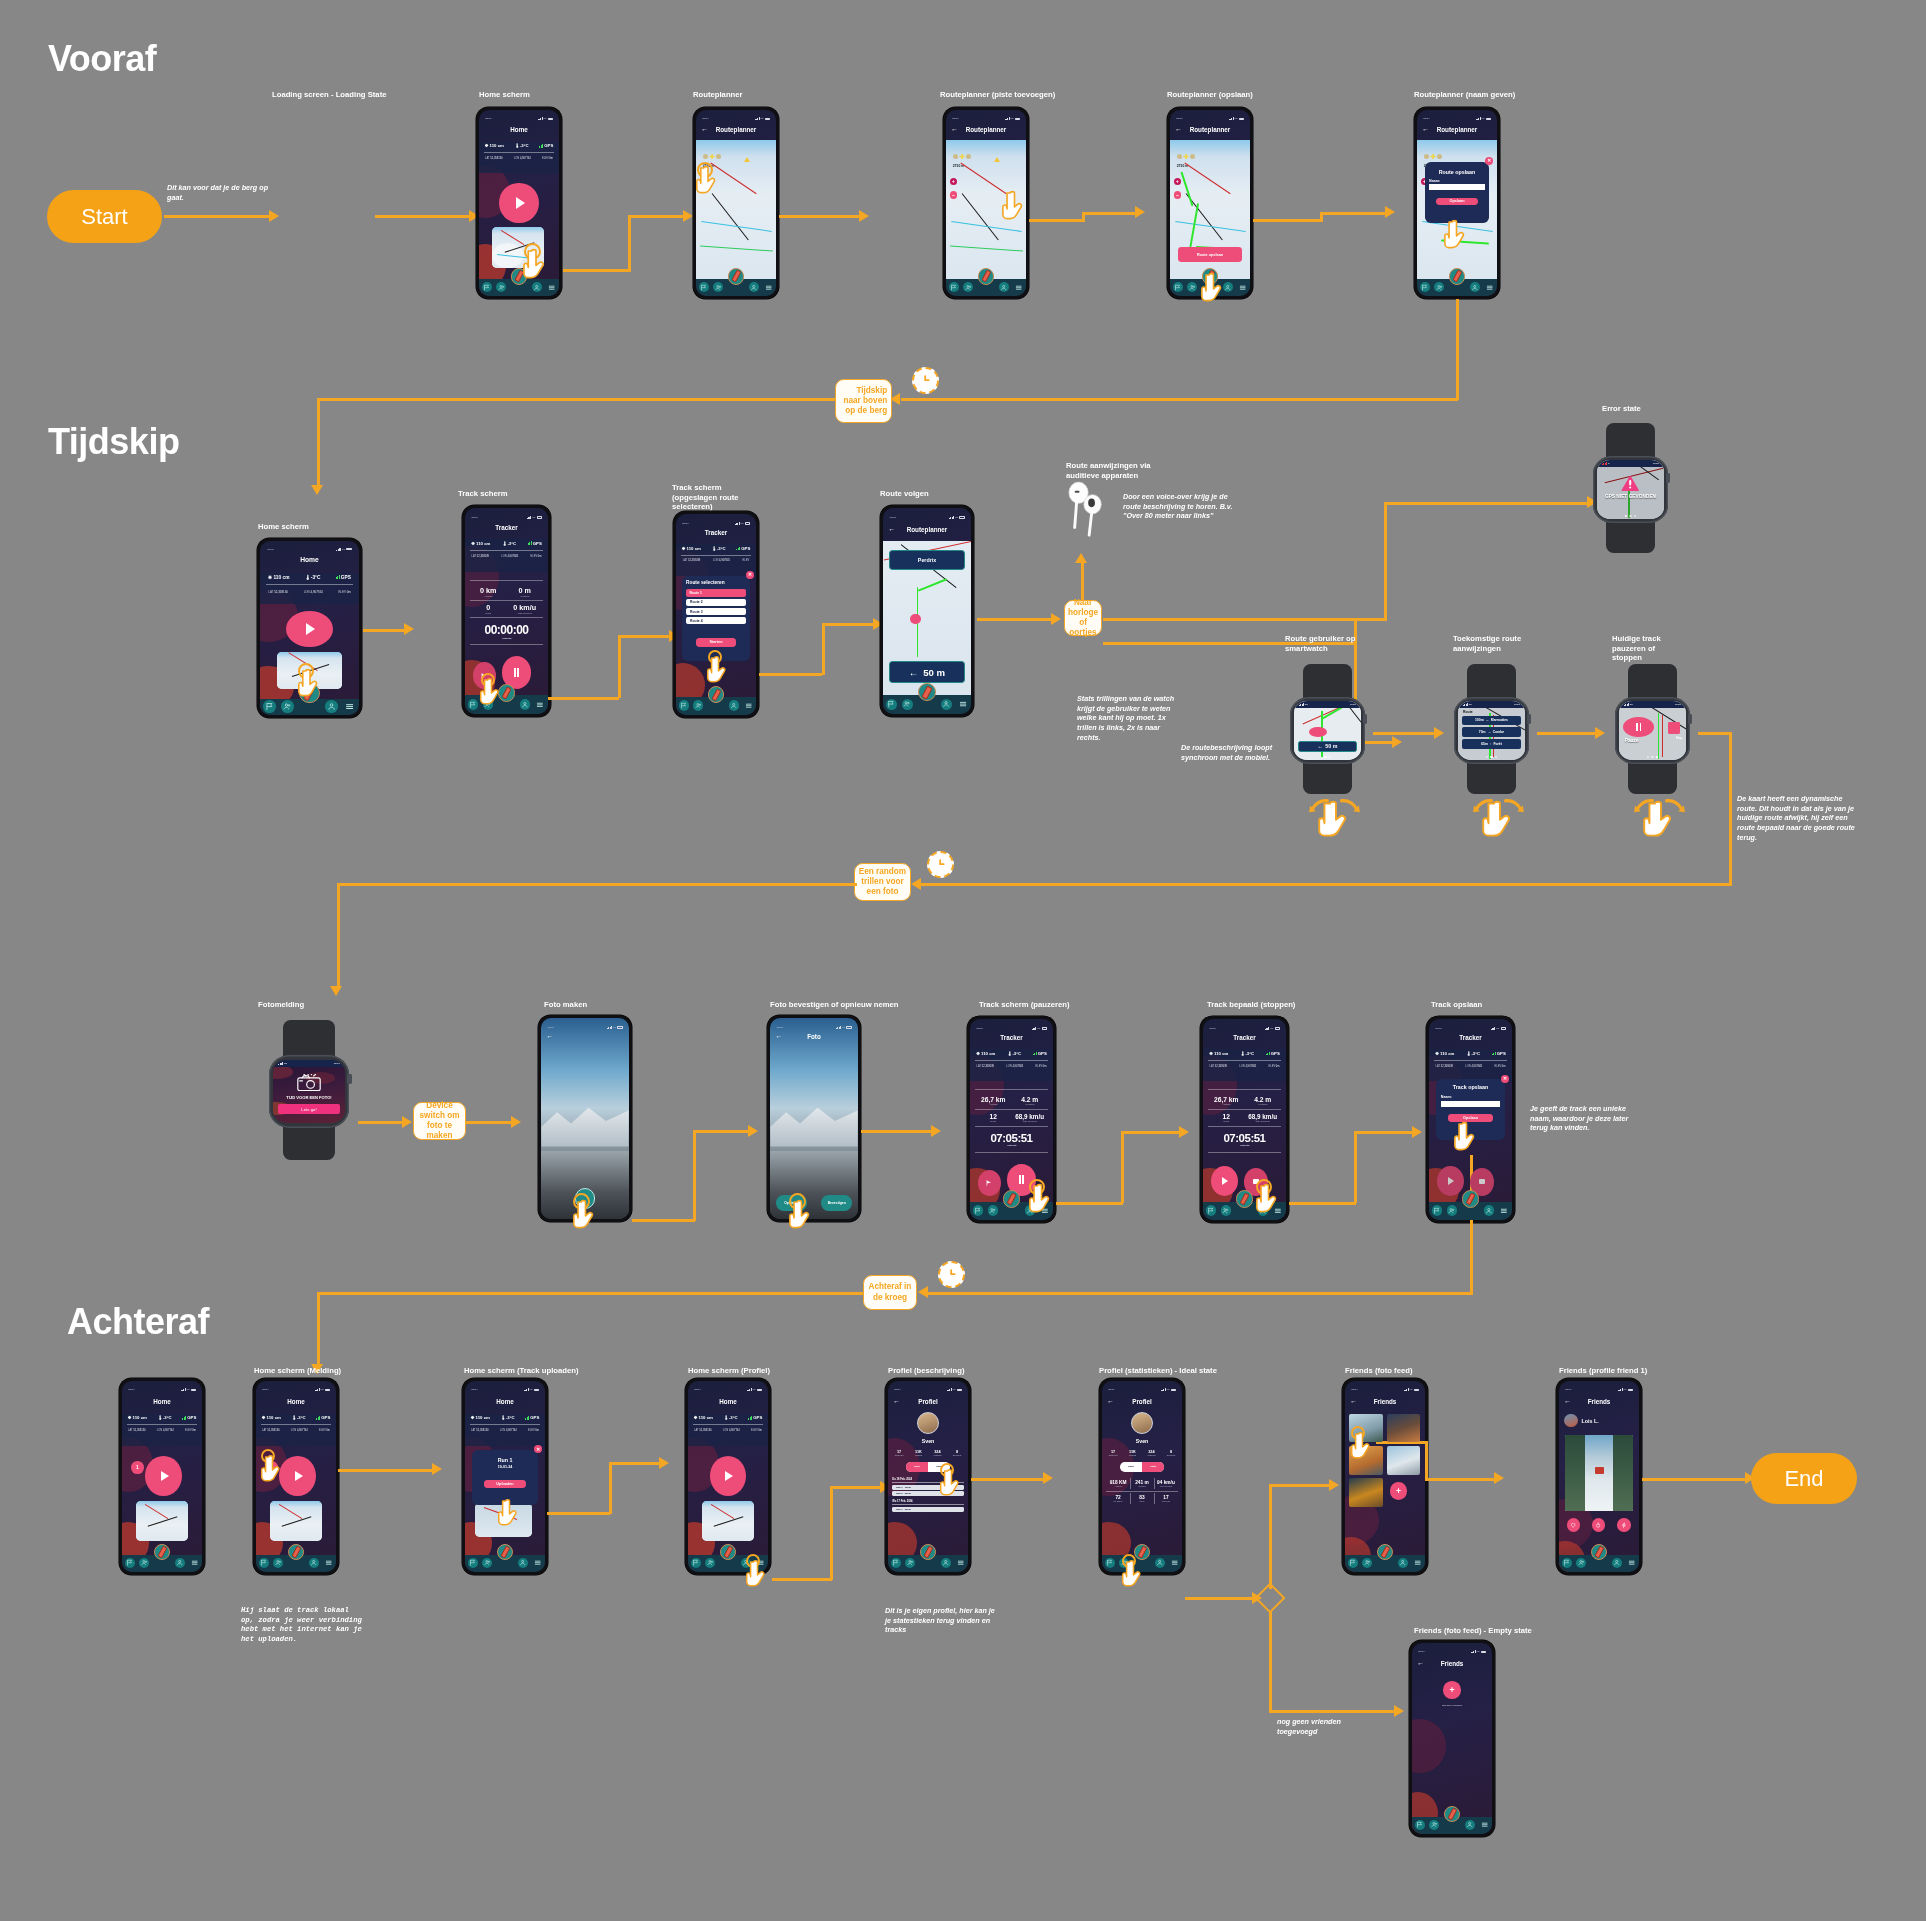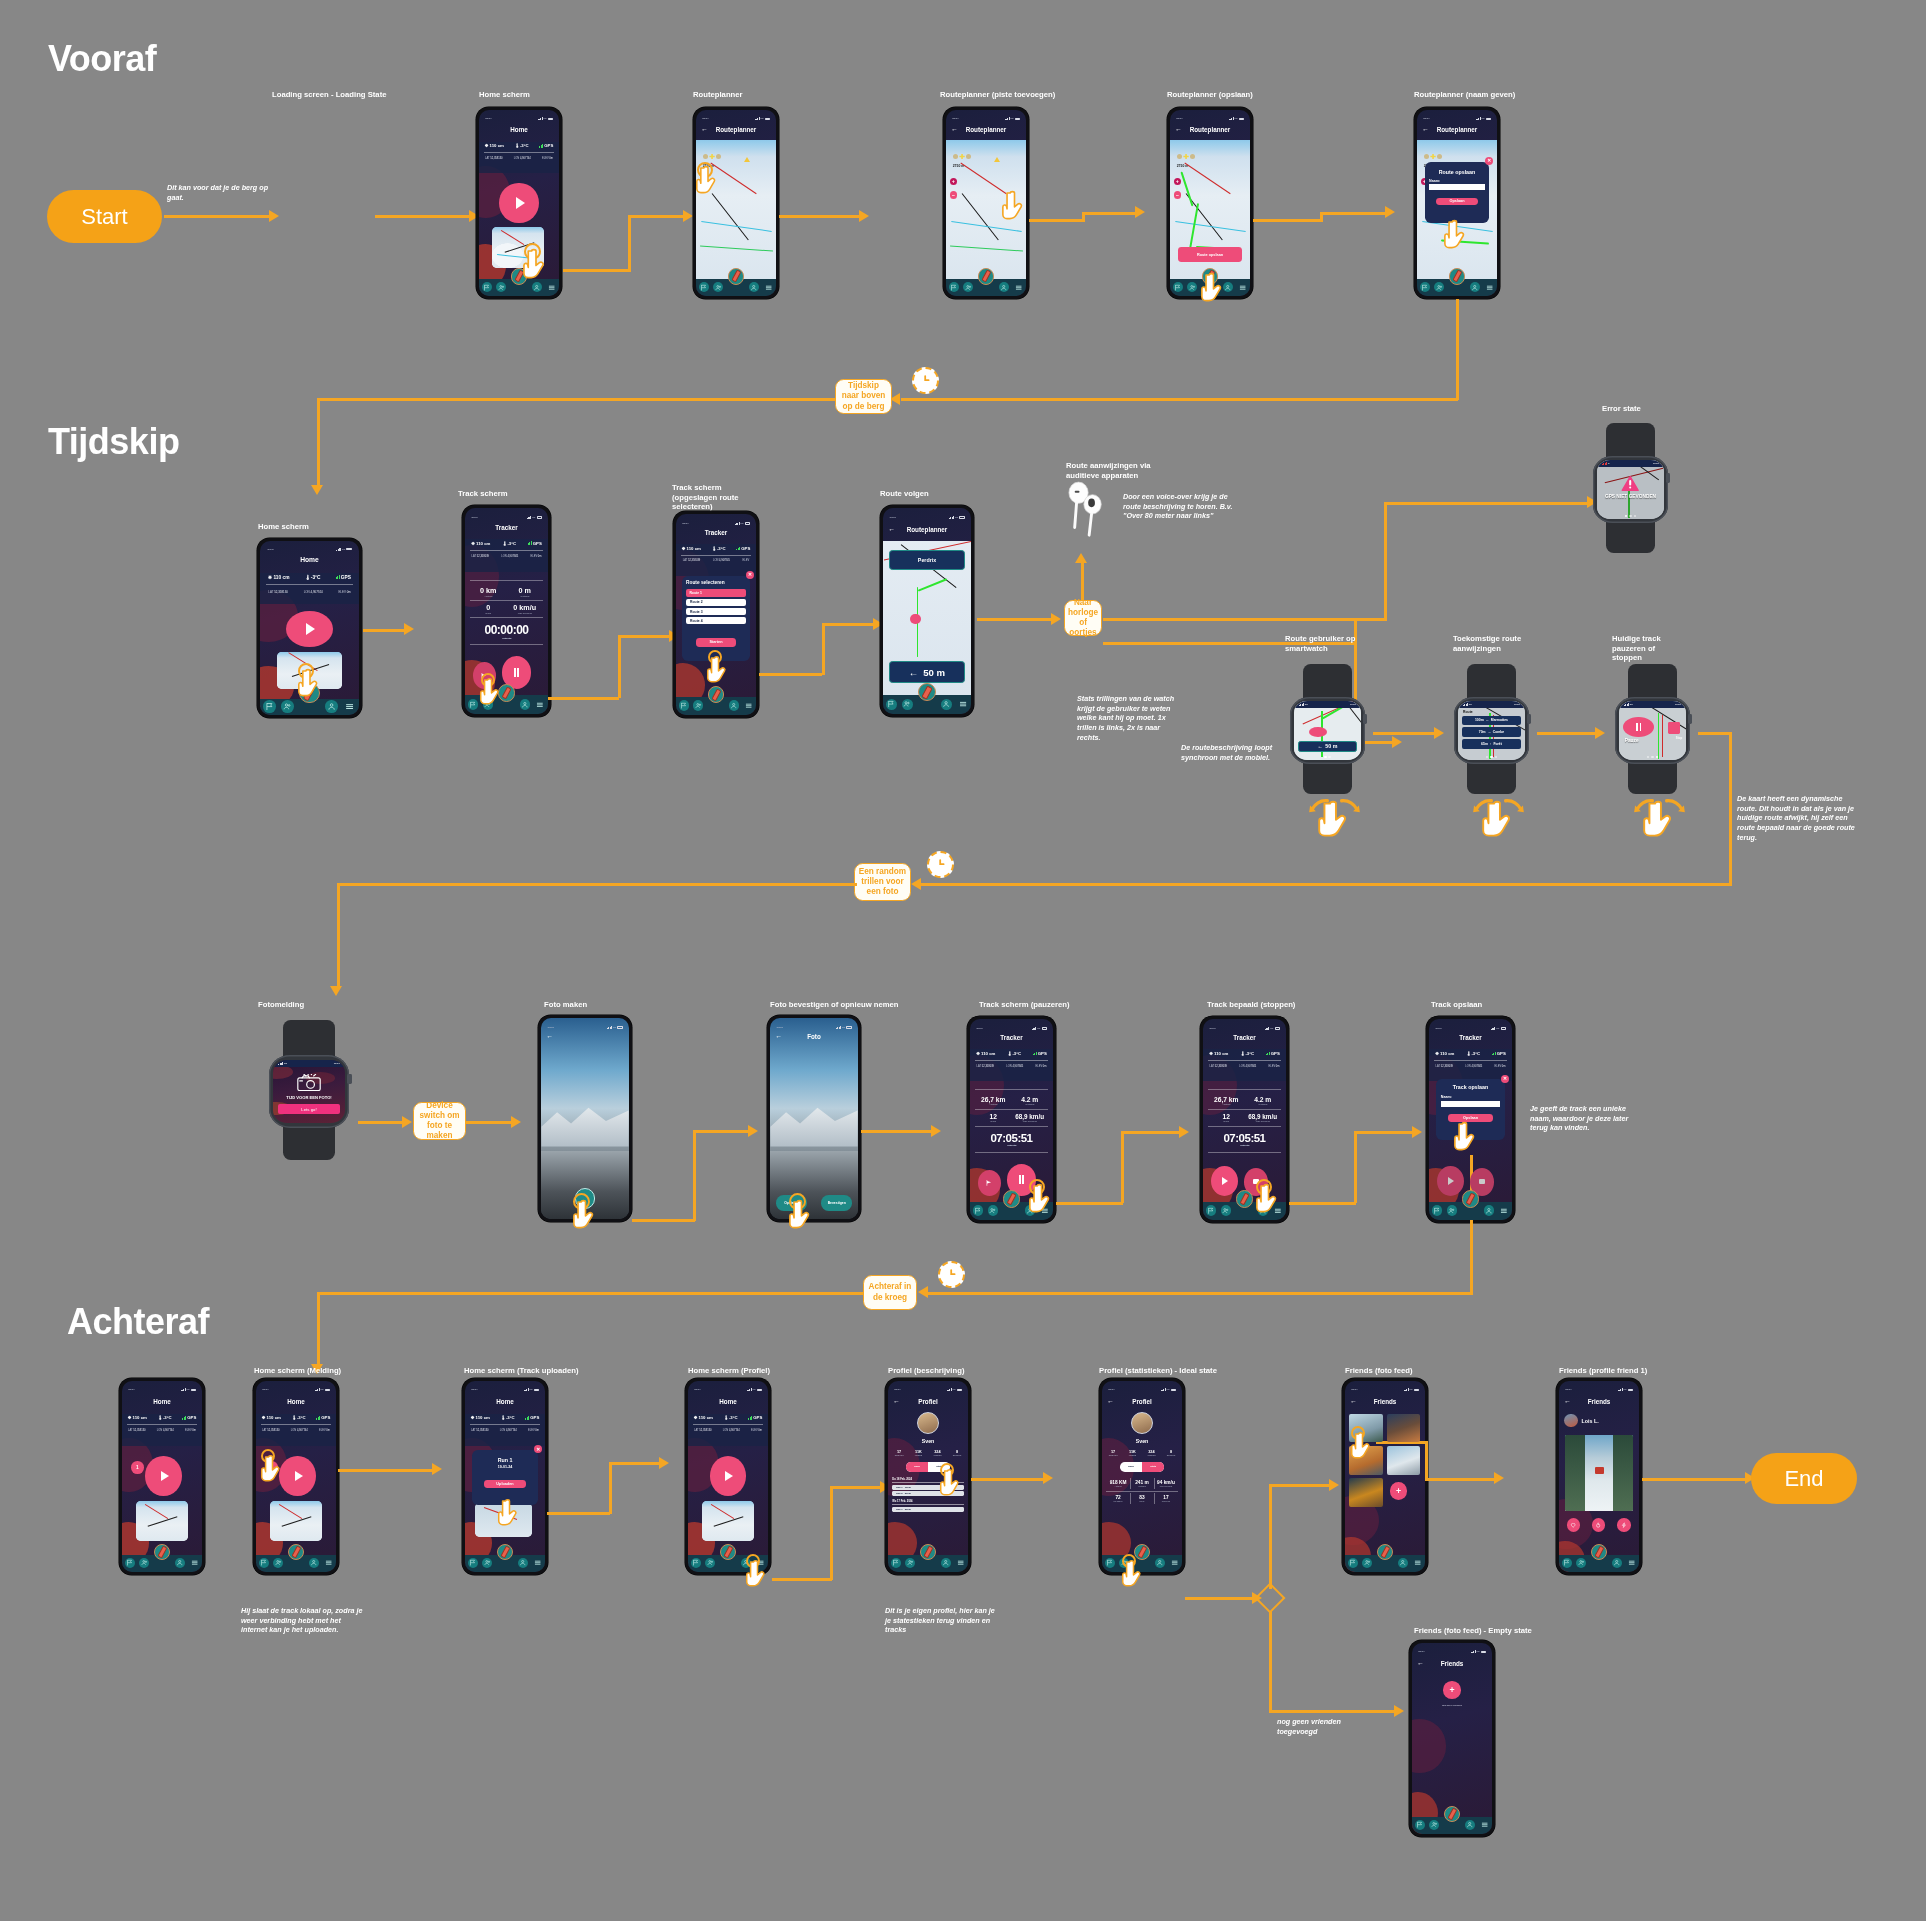--- a/index.html
+++ b/index.html
@@ -613,21 +613,21 @@
   </div>
   <div class="hand" style="left:1443px; top:219px;">
     <svg width="27" height="33" viewBox="0 0 58 70">
         <path d="M20 6c0-4 9-4 9 0v30l7-6c4-3 10 1 7 6l-10 17c-3 5-8 8-14 8H13c-5 0-9-4-9-9V36c0-5 7-6 8-1l1 5V6z" fill="#fff" stroke="#F5A623" stroke-width="3.5" stroke-linejoin="round"></path>
       </svg>
   </div>
 
   <div class="ln lnv" style="left:1456px; top:299px; height:101px;"></div>
   <div class="ln lnh" style="left:901px; top:398px; width:557px;"></div>
   <div class="arrow-l" style="left:890px; top:393px;"></div>
-  <div class="notebox" style="left:835px; top:379px; width:57px; height:35px;">Tijdskip naar boven op de berg</div>
+  <div class="notebox" style="left:835px; top:379px; width:57px; height:44px;text-align:right;">Tijdskip naar boven op de berg</div>
   <div class="clock" style="left:912px; top:367px;">
     <svg viewBox="0 0 24 24" fill="none" stroke="#F5A623" stroke-width="2.6" stroke-linecap="round">
         <path d="M12 6v6h5"></path>
       </svg>
   </div>
   <div class="ln lnh" style="left:317px; top:398px; width:519px;"></div>
   <div class="ln lnv" style="left:317px; top:398px; height:89px;"></div>
   <div class="arrow-d" style="left:311px; top:485px;"></div>
 
   <div class="caption" style="left:258px; top:522px;">Home scherm</div>
@@ -1842,21 +1842,21 @@
           </div>
       </div>
     </div>
   </div>
   <div class="tapring" style="left:261px; top:1449px; width:14.4px; height:14.4px;"></div>
   <div class="hand" style="left:260px; top:1454px;">
     <svg width="25" height="31" viewBox="0 0 58 70">
         <path d="M20 6c0-4 9-4 9 0v30l7-6c4-3 10 1 7 6l-10 17c-3 5-8 8-14 8H13c-5 0-9-4-9-9V36c0-5 7-6 8-1l1 5V6z" fill="#fff" stroke="#F5A623" stroke-width="3.5" stroke-linejoin="round"></path>
       </svg>
   </div>
-  <div class="anno" style="left:241px; top:1606px; width:123px;">Hij slaat de track lokaal op, zodra je weer verbinding hebt met het internet kan je het uploaden.</div>
+  <div class="anno" style="left:241px; top:1606px; width:123px;font-family:Liberation Mono, monospace;">Hij slaat de track lokaal op, zodra je weer verbinding hebt met het internet kan je het uploaden.</div>
   <div class="ln lnh" style="left:338px; top:1469px; width:96px;"></div>
   <div class="arrow-r" style="left:432px; top:1463px;"></div>
 
   <div class="caption" style="left:464px; top:1366px;">Home scherm (Track uploaden)</div>
   <div class="phone" style="left:462px; top:1378px; width:86px; height:197px;">
     <div class="phone-screen">
       <div class="blob" style="left:-22%;top:30%;width:60%;height:28%;background:#5e1f3f;opacity:.7;"></div>
       <div class="blob" style="left:-18%;top:74%;width:52%;height:22%;background:#b3382e;opacity:.8;"></div>
       <div class="statusbar">
         <span>Odido</span>

